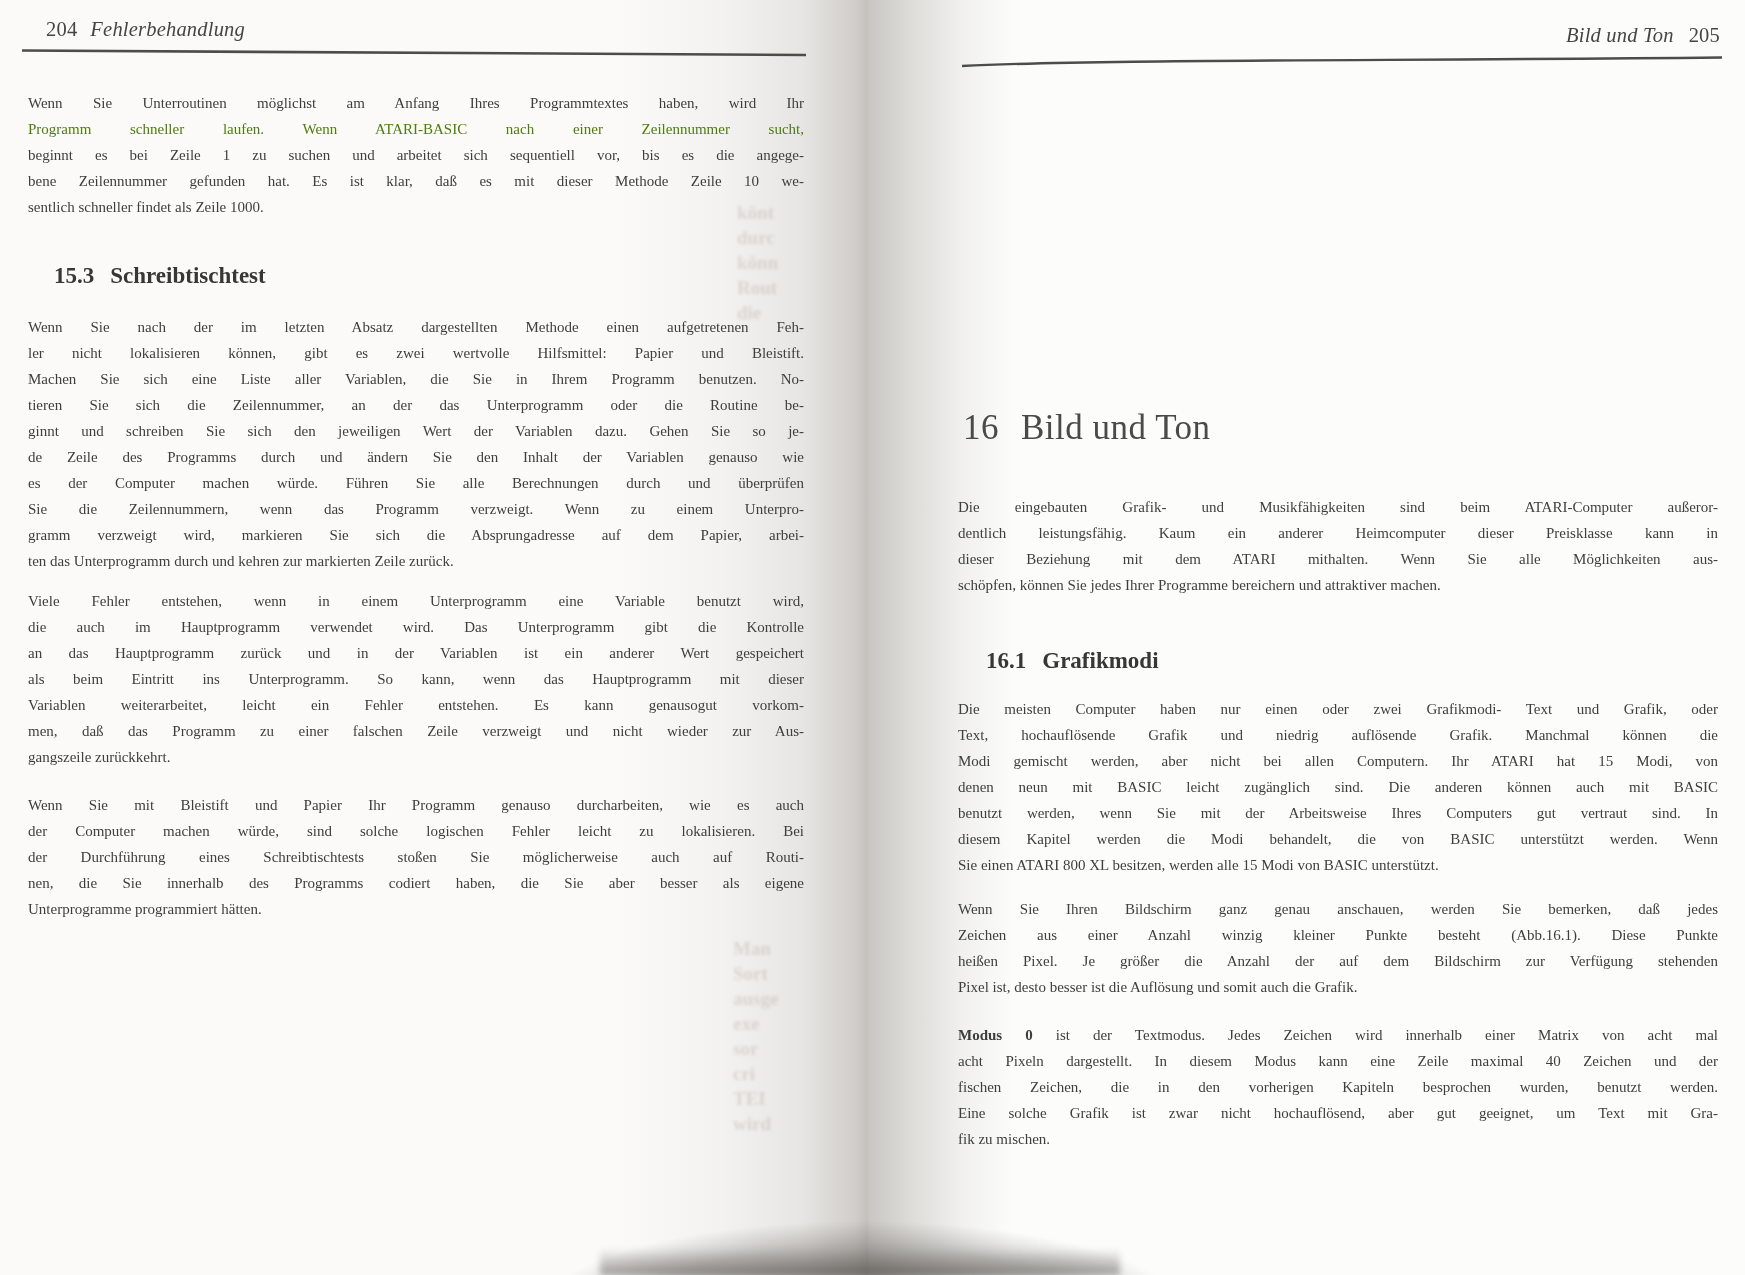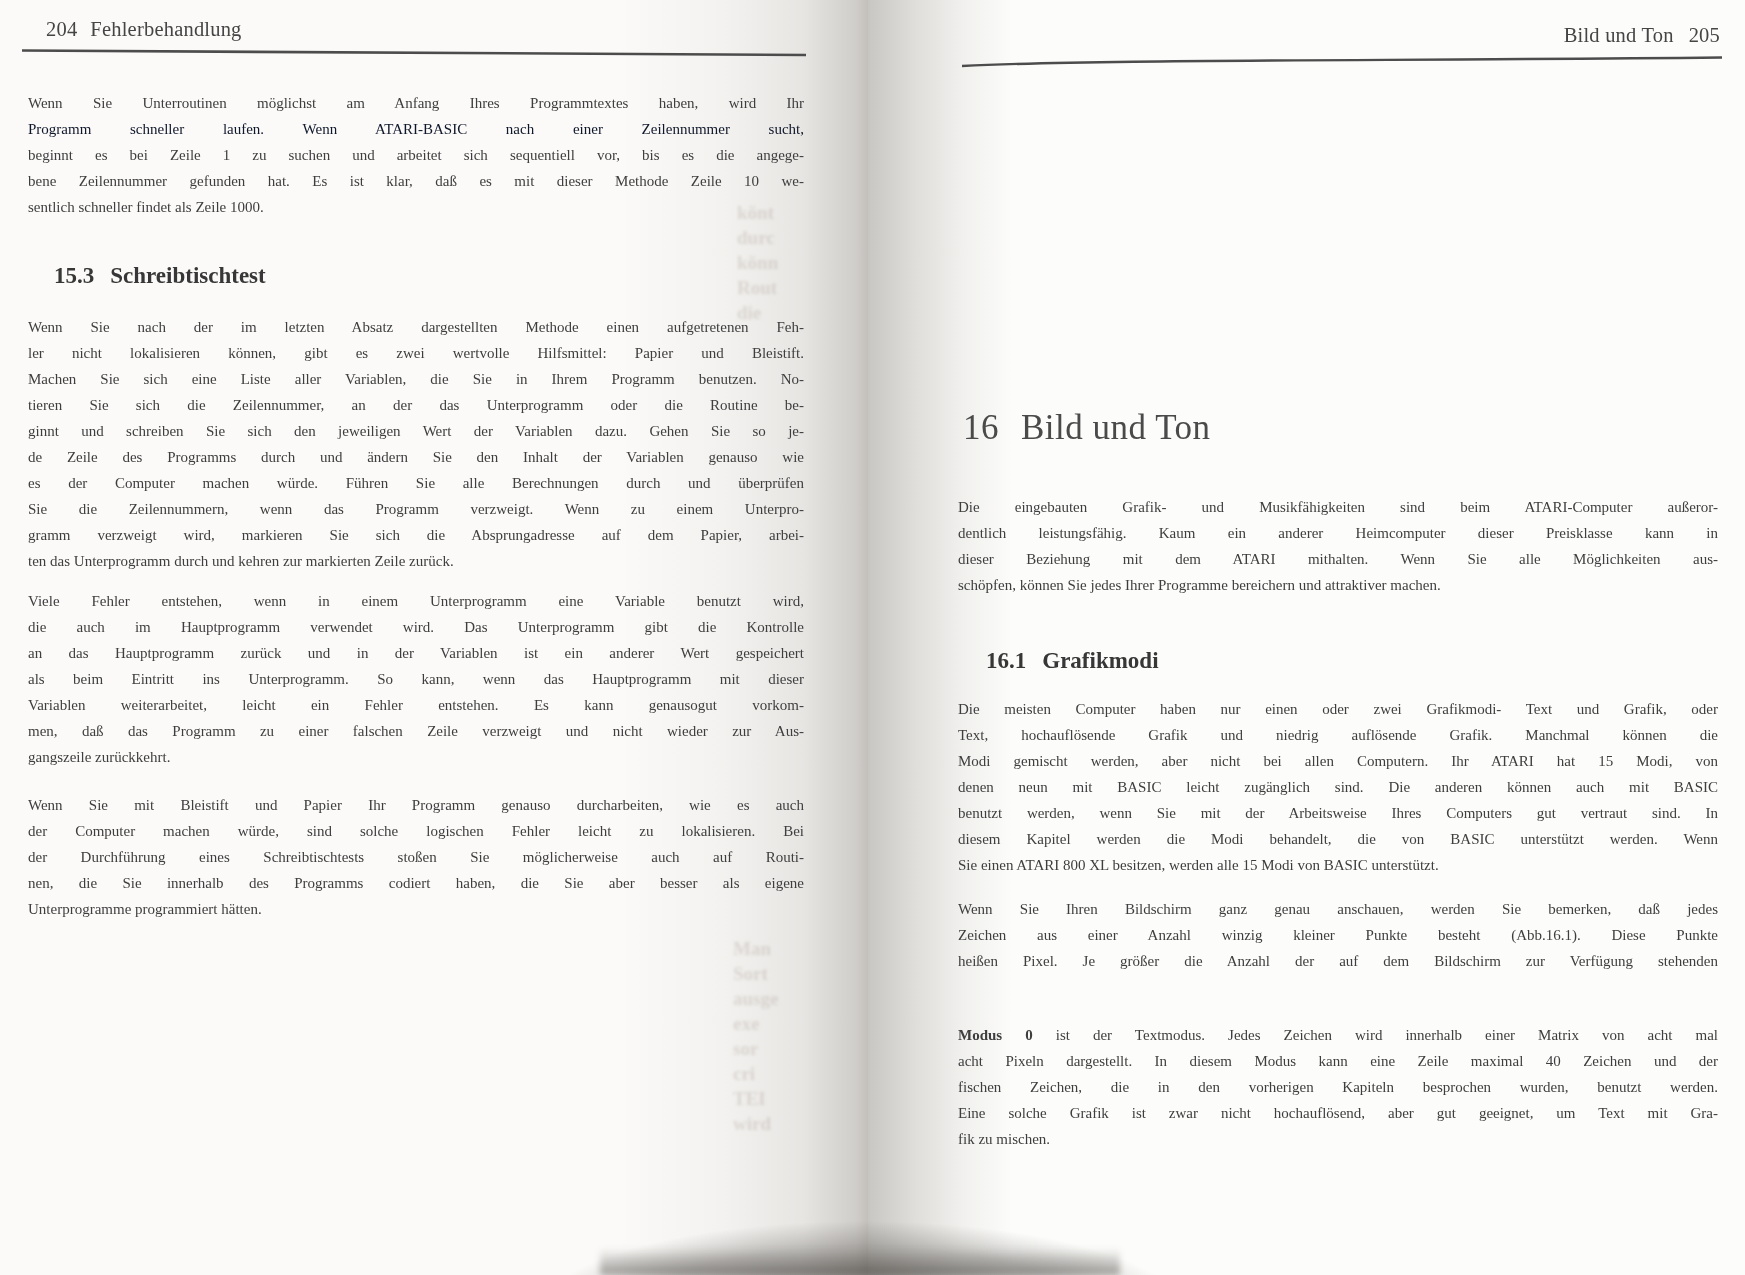--- a/index.html
+++ b/index.html
@@ -21,34 +21,34 @@
     background:radial-gradient(55% 135% at 42% 140%,rgba(48,44,40,0.55) 0%,rgba(48,44,40,0.24) 52%,rgba(48,44,40,0) 74%);}
   .bottom-strip{position:absolute;left:600px;top:1248px;width:520px;height:27px;pointer-events:none;
     filter:blur(3px);
     background:linear-gradient(to bottom,rgba(55,51,46,0) 0%,rgba(55,51,46,0.42) 100%);}
 
   
   .running-head{position:absolute;font-size:20.5px;color:#454545;letter-spacing:0.2px;white-space:nowrap;}
   .rh-left{left:28px;top:18px;}
   .rh-right{left:958px;top:24px;width:762px;text-align:right;}
   .rh-num{font-style:normal;margin-left:18px;}
-  .rh-title{margin-top:14px;}
+  .rh-title{font-style:italic;margin-top:14px;}
   .rh-left .rh-title{margin-left:13px;}
   .rh-right .rh-num{margin-left:15px;margin-top:16px;}
 
   .rules-svg{position:absolute;left:0;top:0;pointer-events:none;}
 
   
   .col{position:absolute;}
   .col-left{left:28px;width:776px;}
   .col-right{left:958px;width:760px;}
   .bl{font-size:15px;line-height:26px;color:#3e3e3e;
       text-align:justify;text-align-last:justify;height:26px;overflow:hidden;}
   .bl.end{text-align-last:auto;}
-  .bl.faded{color:#0f172a;}
+  .bl.faded{color:#4d7c0f;}
   .b{font-weight:bold;}
 
   .h-section{position:absolute;font-size:23px;font-weight:bold;color:#373737;white-space:nowrap;margin-left:26px;}
   .h-section .h-num{margin-right:16px;}
   .h-chapter{position:absolute;font-size:35px;font-weight:normal;color:#4a4a4a;letter-spacing:0.5px;white-space:nowrap;}
   .h-chapter .h-num{margin-right:22px;}
 
   
   .ghost{position:absolute;width:90px;font-size:19px;line-height:25px;font-weight:bold;
     color:rgba(128,116,100,0.20);filter:blur(1.4px);pointer-events:none;}
@@ -165,20 +165,21 @@
   <div class="bl">denen neun mit BASIC leicht zugänglich sind. Die anderen können auch mit BASIC</div>
   <div class="bl">benutzt werden, wenn Sie mit der Arbeitsweise Ihres Computers gut vertraut sind. In</div>
   <div class="bl">diesem Kapitel werden die Modi behandelt, die von BASIC unterstützt werden. Wenn</div>
   <div class="bl end">Sie einen ATARI 800 XL besitzen, werden alle 15 Modi von BASIC unterstützt.</div>
 </div>
 
 <div class="col col-right" style="top:896px">
   <div class="bl">Wenn Sie Ihren Bildschirm ganz genau anschauen, werden Sie bemerken, daß jedes</div>
   <div class="bl">Zeichen aus einer Anzahl winzig kleiner Punkte besteht (Abb.16.1). Diese Punkte</div>
   <div class="bl">heißen Pixel. Je größer die Anzahl der auf dem Bildschirm zur Verfügung stehenden</div>
+  <div class="bl end">Pixel ist, desto besser ist die Auflösung und somit auch die Grafik.</div>
 </div>
 
 <div class="col col-right" style="top:1022px">
   <div class="bl"><span class="b">Modus 0</span><span> ist der Textmodus. Jedes Zeichen wird innerhalb einer Matrix von acht mal</span></div>
   <div class="bl">acht Pixeln dargestellt. In diesem Modus kann eine Zeile maximal 40 Zeichen und der</div>
   <div class="bl">fischen Zeichen, die in den vorherigen Kapiteln besprochen wurden, benutzt werden.</div>
   <div class="bl">Eine solche Grafik ist zwar nicht hochauflösend, aber gut geeignet, um Text mit Gra-</div>
   <div class="bl end">fik zu mischen.</div>
 </div>
 

